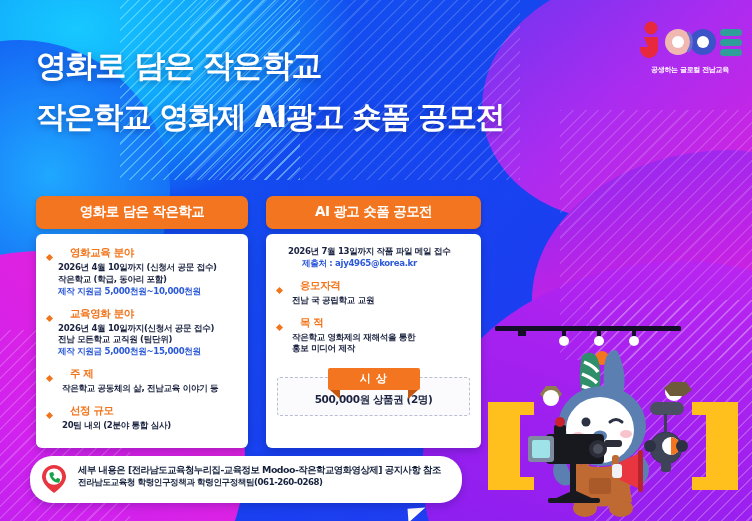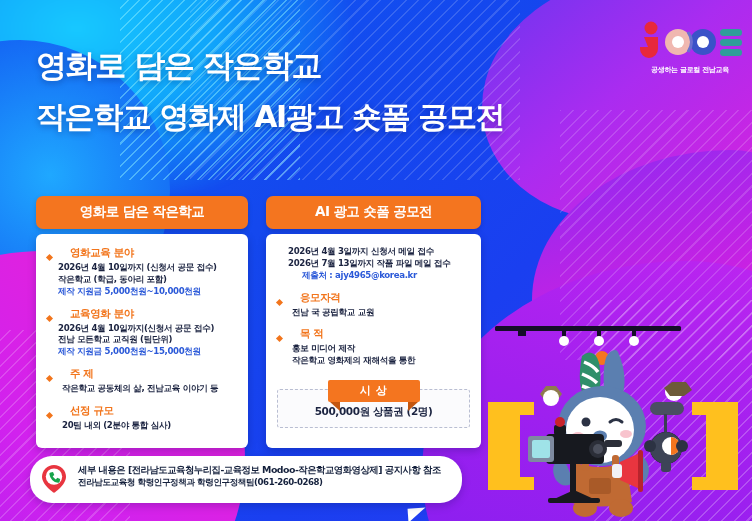--- a/index.html
+++ b/index.html
@@ -304,21 +304,20 @@
 
       </div>
     </div>
 
     <div class="card right">
       <div class="card-head">AI 광고 숏폼 공모전</div>
       <div class="card-body">
 
         <div class="sect">
           <div class="sect-lines">
-            <div class="line">2026년 4월 3일까지  신청서 메일 접수</div>
             <div class="line">2026년 7월 13일까지  작품 파일 메일 접수</div>
             <div class="line email">제출처 : ajy4965@korea.kr</div>
           </div>
         </div>
 
         <div class="sect">
           <div class="sect-title">
             <span class="diamond"></span>
             <span>응모자격</span>
           </div>
@@ -326,22 +325,22 @@
             <div class="line indent">전남 국 공립학교 교원</div>
           </div>
         </div>
 
         <div class="sect">
           <div class="sect-title">
             <span class="diamond"></span>
             <span>목 적</span>
           </div>
           <div class="sect-lines">
+            <div class="line indent">작은학교 영화제의 재해석을 통한</div>
             <div class="line indent">홍보 미디어 제작</div>
-            <div class="line indent">작은학교 영화제의 재해석을 통한</div>
           </div>
         </div>
 
         <div class="prize">
           <div class="ribbon">
             <div class="ribbon-body">시 상</div>
             <span class="ribbon-tail l"></span>
             <span class="ribbon-tail r"></span>
           </div>
           <div class="prize-box">

